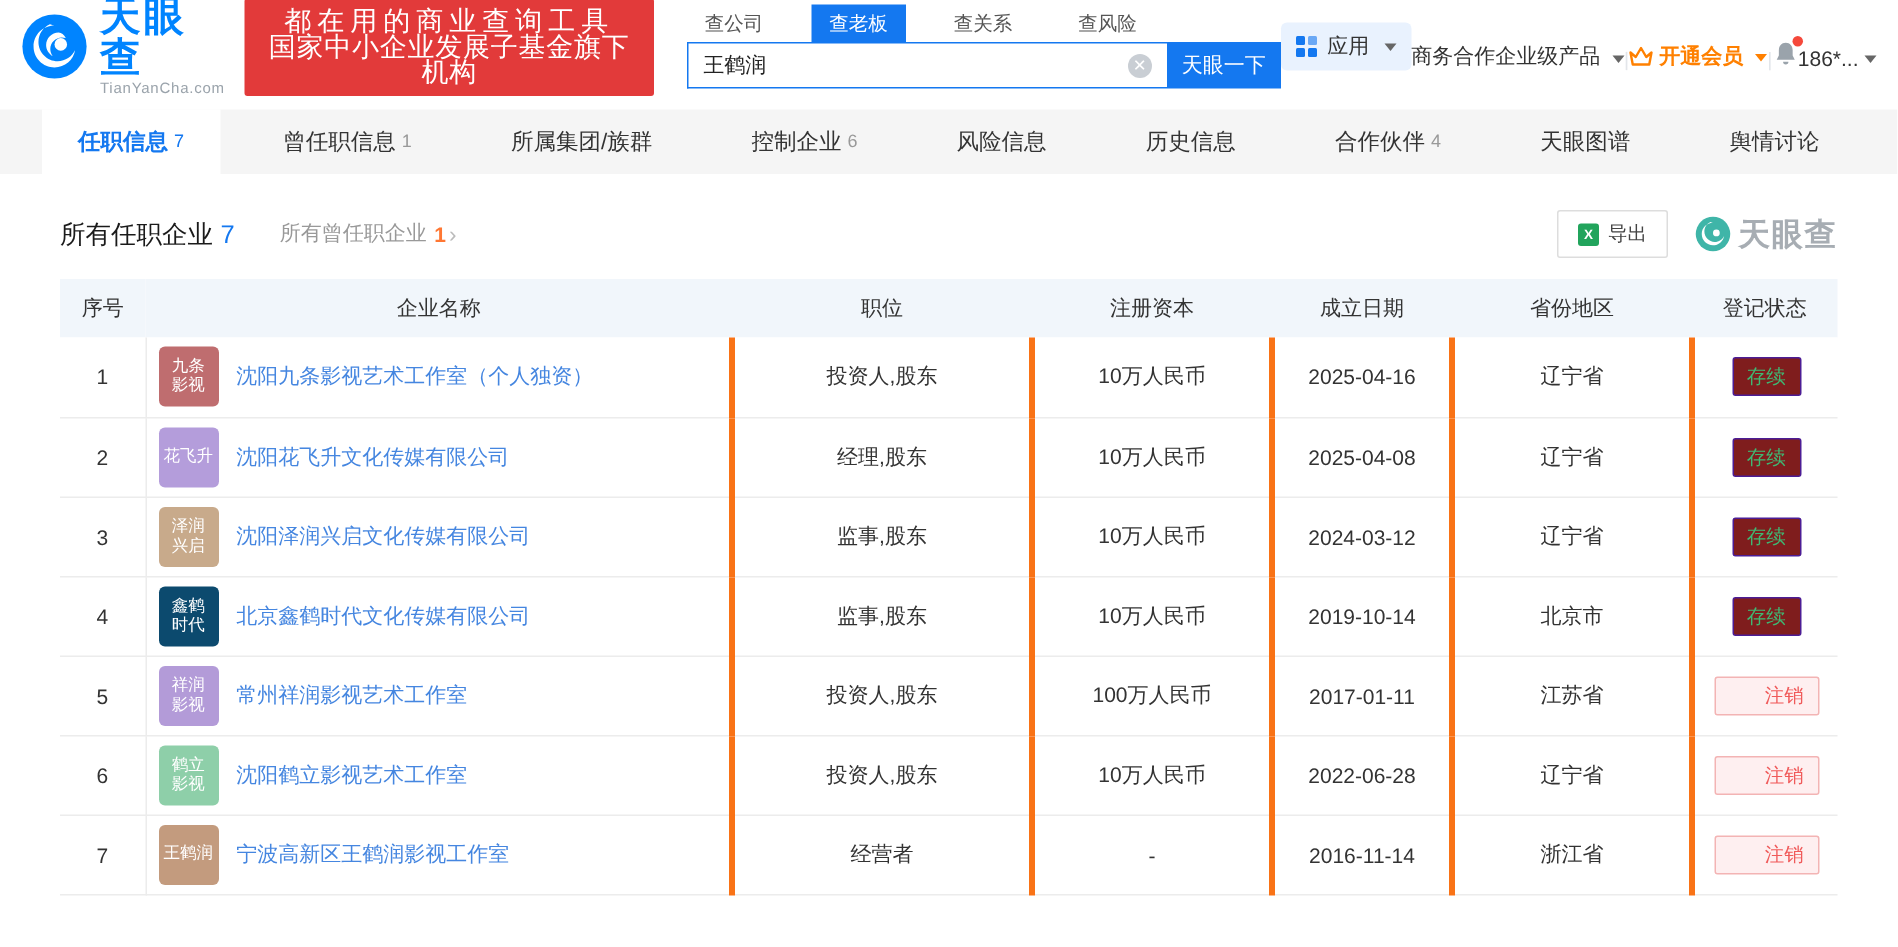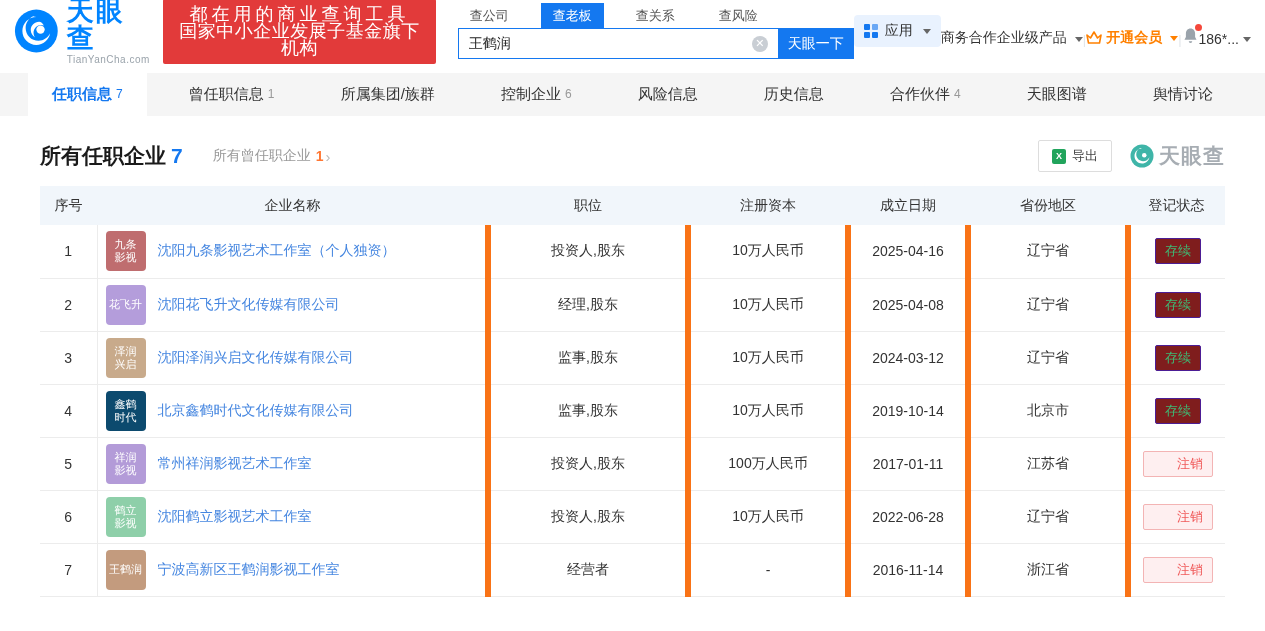--- a/index.html
+++ b/index.html
@@ -47,39 +47,39 @@
   
   .page-tabs { margin-top:11px; height:43px; background:#f5f5f5; display:flex; align-items:stretch;
     justify-content:space-between; padding:0 28px; }
   .ptab { display:flex; align-items:center; padding:0 24px; font-size:15px; color:#333; cursor:pointer; }
   .ptab .cnt { font-size:12px; color:#999; margin-left:4px; position:relative; top:-1px; }
   .ptab.active { background:#fff; color:#1478f0; font-weight:bold; }
   .ptab.active .cnt { color:#1478f0; font-weight:normal; }
 
   
   .section-head { display:flex; align-items:center; padding:24px 40px 14px; }
-  .sec-title { font-size:21px; font-weight:bold; color:#1a1a1a; }
+  .sec-title { font-size:17px; font-weight:normal; color:#1a1a1a; }
   .sec-title .cnt { color:#1478f0; margin-left:5px; }
   .sec-sub { margin-left:30px; font-size:14px; color:#999; cursor:pointer; display:flex; align-items:center; }
   .sec-sub .cnt { color:#ff7733; font-weight:bold; margin-left:5px; }
   .sec-sub .chev { color:#bbb; margin-left:2px; font-size:15px; }
   .sec-right { margin-left:auto; display:flex; align-items:center; gap:18px; }
   .export-btn { display:flex; align-items:center; gap:6px; border:1px solid #ddd; border-radius:2px;
     padding:6px 13px; font-size:13px; color:#444; background:#fff; cursor:pointer; font-family:inherit; }
   .xls-ic { width:14px; height:15px; background:#21a45c; border-radius:2px; color:#fff; font-size:9px; font-weight:bold;
     display:flex; align-items:center; justify-content:center; }
   .wm { display:flex; align-items:center; gap:5px; }
   .wm-mark { width:24px; height:24px; }
   .wm-txt { font-size:21px; font-weight:bold; color:#a7adb3; letter-spacing:1px; }
 
   
   .tbl-wrap { padding:0 40px; }
   table { width:100%; border-collapse:collapse; table-layout:fixed; }
   thead td { background:#f1f6fb; height:39px; font-size:14px; color:#333; text-align:center; }
-  tbody td { border-bottom:1px solid #ececec; border-right:6px solid #f97316; height:53px; font-size:14px;
+  tbody td { border-bottom:1px solid #ececec; border-right:4px solid #f97316; height:53px; font-size:14px;
     color:#333; text-align:center; background:#fff; }
   tbody td:last-child { border-right:none; }
   tbody td:first-child { border-right:1px solid #ececec; }
   td.co-cell { text-align:left; padding:0 10px 0 8px; }
   .co-inner { display:flex; align-items:center; gap:12px; }
   .co-ic { width:40px; height:40px; min-width:40px; border-radius:4px; color:#fff; font-size:11px; line-height:13px;
     display:flex; flex-direction:column; align-items:center; justify-content:center; }
   .co-link { color:#4586e0; text-decoration:none; cursor:pointer; }
   .badge { display:inline-block; padding:3px 9px; font-size:13px; border-radius:2px; }
   .badge.active { color:#3fb873; background:#7f1d1d; border:1px solid #4c1d95; }

